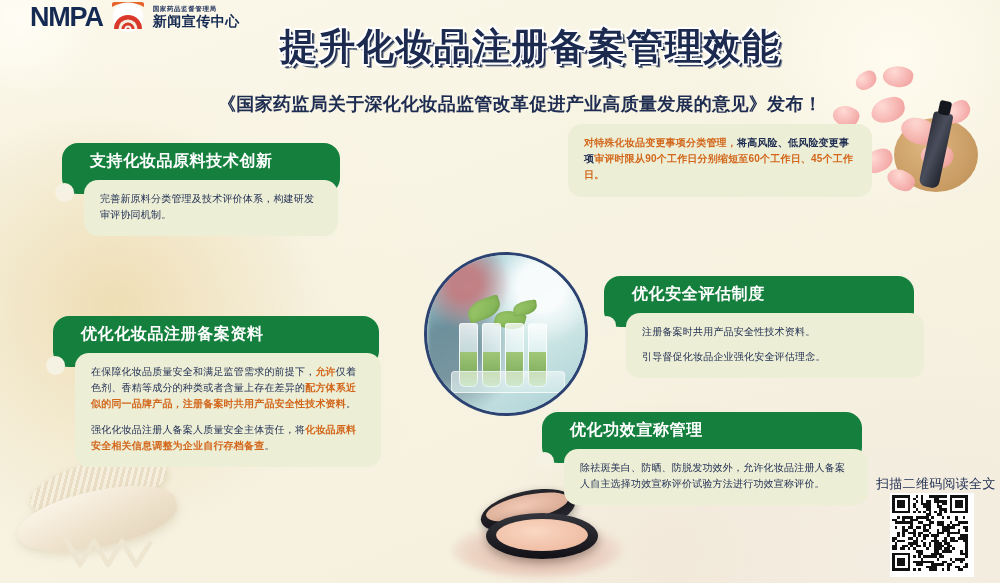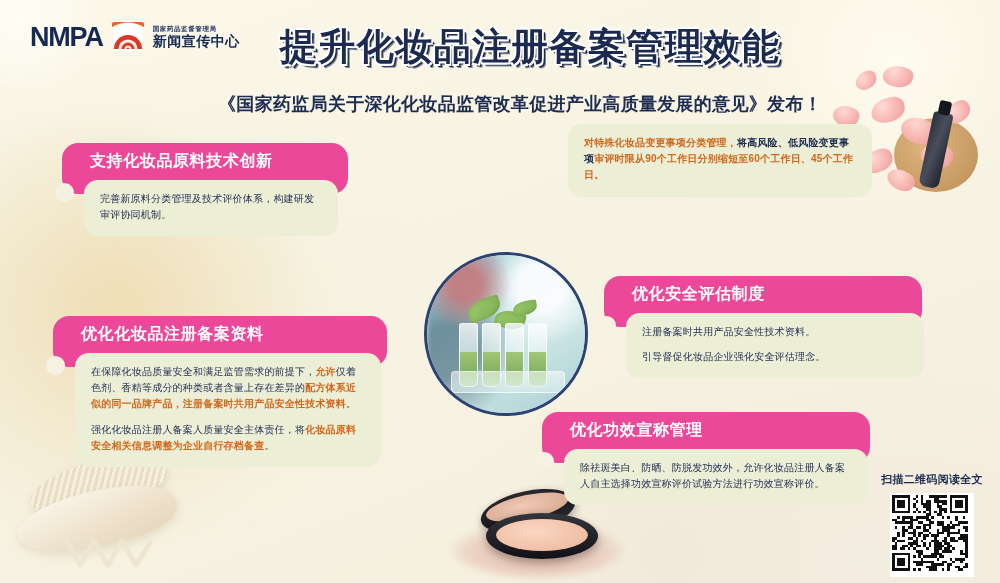--- a/index.html
+++ b/index.html
@@ -81,21 +81,21 @@
   }
   .corner-blob {
     position:absolute; left:-40px; top:-30px;
     width:150px; height:120px; border-radius:50%;
     background: radial-gradient(circle at 40% 40%, rgba(255,253,245,.95), rgba(250,246,232,0) 72%);
   }
 
   
   .logo-wrap {
     position: absolute;
-    left: 30px; top: 22px;
+    left: 30px; top: 2px;
     display: flex;
     align-items: center;
     gap: 8px;
   }
   .logo-nmpa {
     font-size: 27px;
     font-weight: 900;
     letter-spacing: -1.2px;
     color: #152a52;
     font-family: "Liberation Sans", sans-serif;
@@ -155,26 +155,26 @@
     color: #1d2c50;
     letter-spacing: .3px;
   }
 
   
   .card {
     position: absolute;
   }
   .card-head {
     position: relative;
-    background: #ec4899;
+    background: #15803d;
     color: #ffffff;
     font-size: 16px;
     font-weight: 900;
     letter-spacing: .6px;
-    padding: 8px 28px 22px 28px;
+    padding: 8px 20px 22px 28px;
     border-radius: 16px 16px 16px 16px;
     z-index: 1;
   }
   .card-notch {
     position: absolute;
     left: -7px;
     bottom: -8px;
     width: 19px; height: 19px;
     border-radius: 50%;
     background: #f6f2e3;
@@ -365,25 +365,24 @@
   }
 
   
   .qr-wrap {
     position: absolute;
     right: 12px; bottom: 6px;
     width: 112px;
     text-align: center;
   }
   .qr-caption {
-    font-size: 11px;
-    font-weight: 700;
+    font-size: 13px;
+    font-weight: 400;
     color: #1d2c50;
     letter-spacing: .3px;
-    margin-bottom: 6px;
     white-space: nowrap;
   }
   .qr-code {
     width: 80px; height: 80px;
     margin: 0 auto;
     background: #ffffff;
     padding: 2px;
   }
   .qr-code svg { display:block; }
   .qr-bluecorner {

